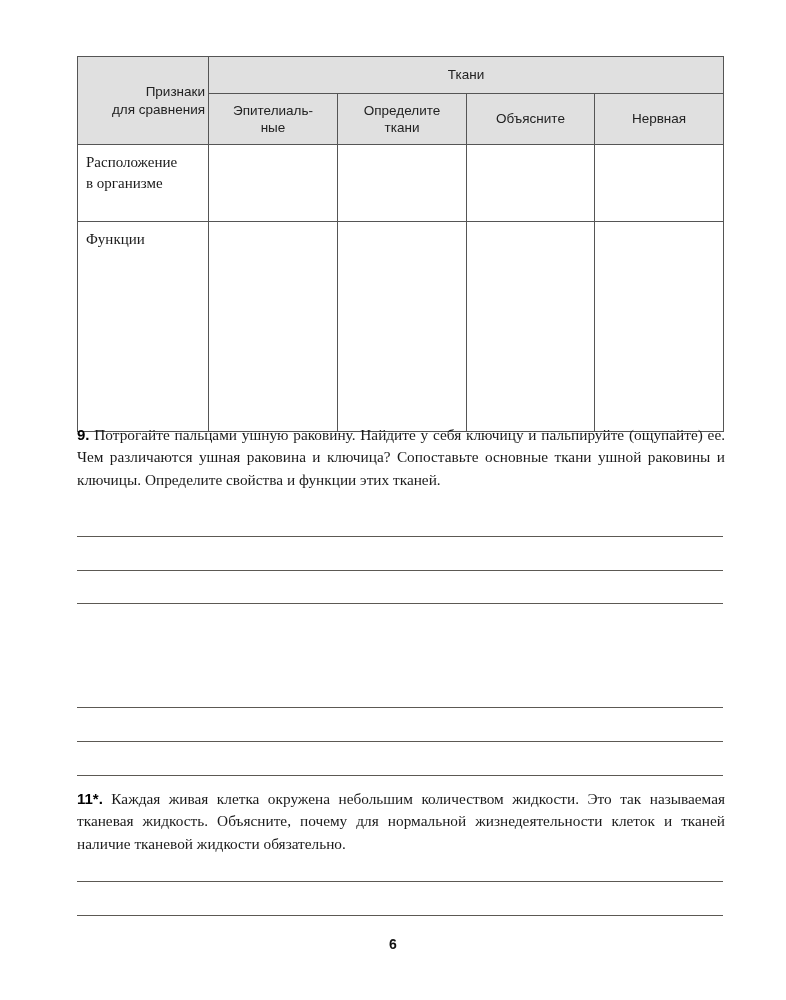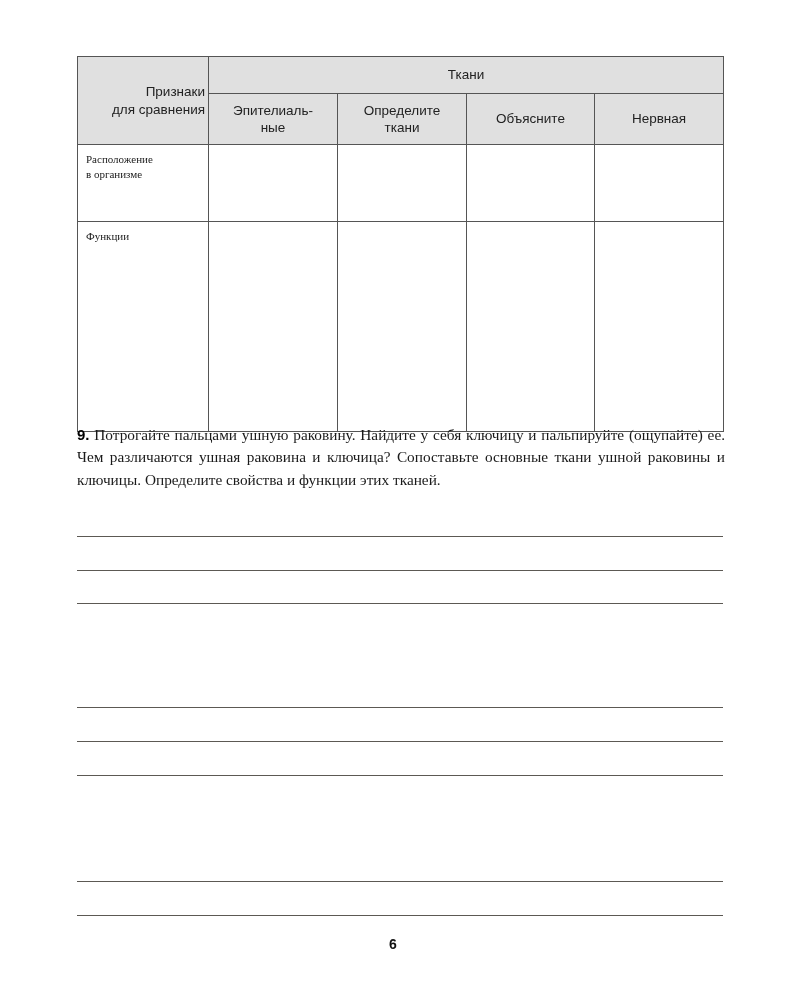--- a/index.html
+++ b/index.html
@@ -59,21 +59,21 @@
   .hdr-sub {
     height: 42px;
   }
   .hdr-feature {
     vertical-align: middle !important;
     height: 70px;
     text-align: right;
   }
   .row-label {
     font-family: "Liberation Serif", "DejaVu Serif", serif;
-    font-size: 11px;
+    font-size: 15px;
     line-height: 1.38;
     padding: 7px 0 0 8px !important;
     color: #1a1a1a;
     text-align: left;
   }
   .cell-r1 { height: 69px; }
   .cell-r2 { height: 202px; }
 
   
   .question {
@@ -187,18 +187,22 @@
     <span>Потрогайте пальцами ушную раковину. Найдите у себя ключицу и пальпируйте (ощупайте) ее. Чем различаются ушная раковина и ключица? Сопоставьте основные ткани ушной раковины и ключицы. Определите свойства и функции этих тканей.</span>
   </div>
   <div class="rule" style="top:536px"></div>
   <div class="rule" style="top:570px"></div>
   <div class="rule" style="top:603px"></div>
 
   <div class="rule" style="top:707px"></div>
   <div class="rule" style="top:741px"></div>
   <div class="rule" style="top:775px"></div>
 
+  <div class="question" id="q11">
+    <span class="qnum">11*.</span>
+    <span>Каждая живая клетка окружена небольшим количеством жидкости. Это так называемая тканевая жидкость. Объясните, почему для нормальной жизнедеятельности клеток и тканей наличие тканевой жидкости обязательно.</span>
+  </div>
   <div class="rule" style="top:881px"></div>
   <div class="rule" style="top:915px"></div>
 
   <div class="page-number">6</div>
 
 </div>
 
 </body></html>

